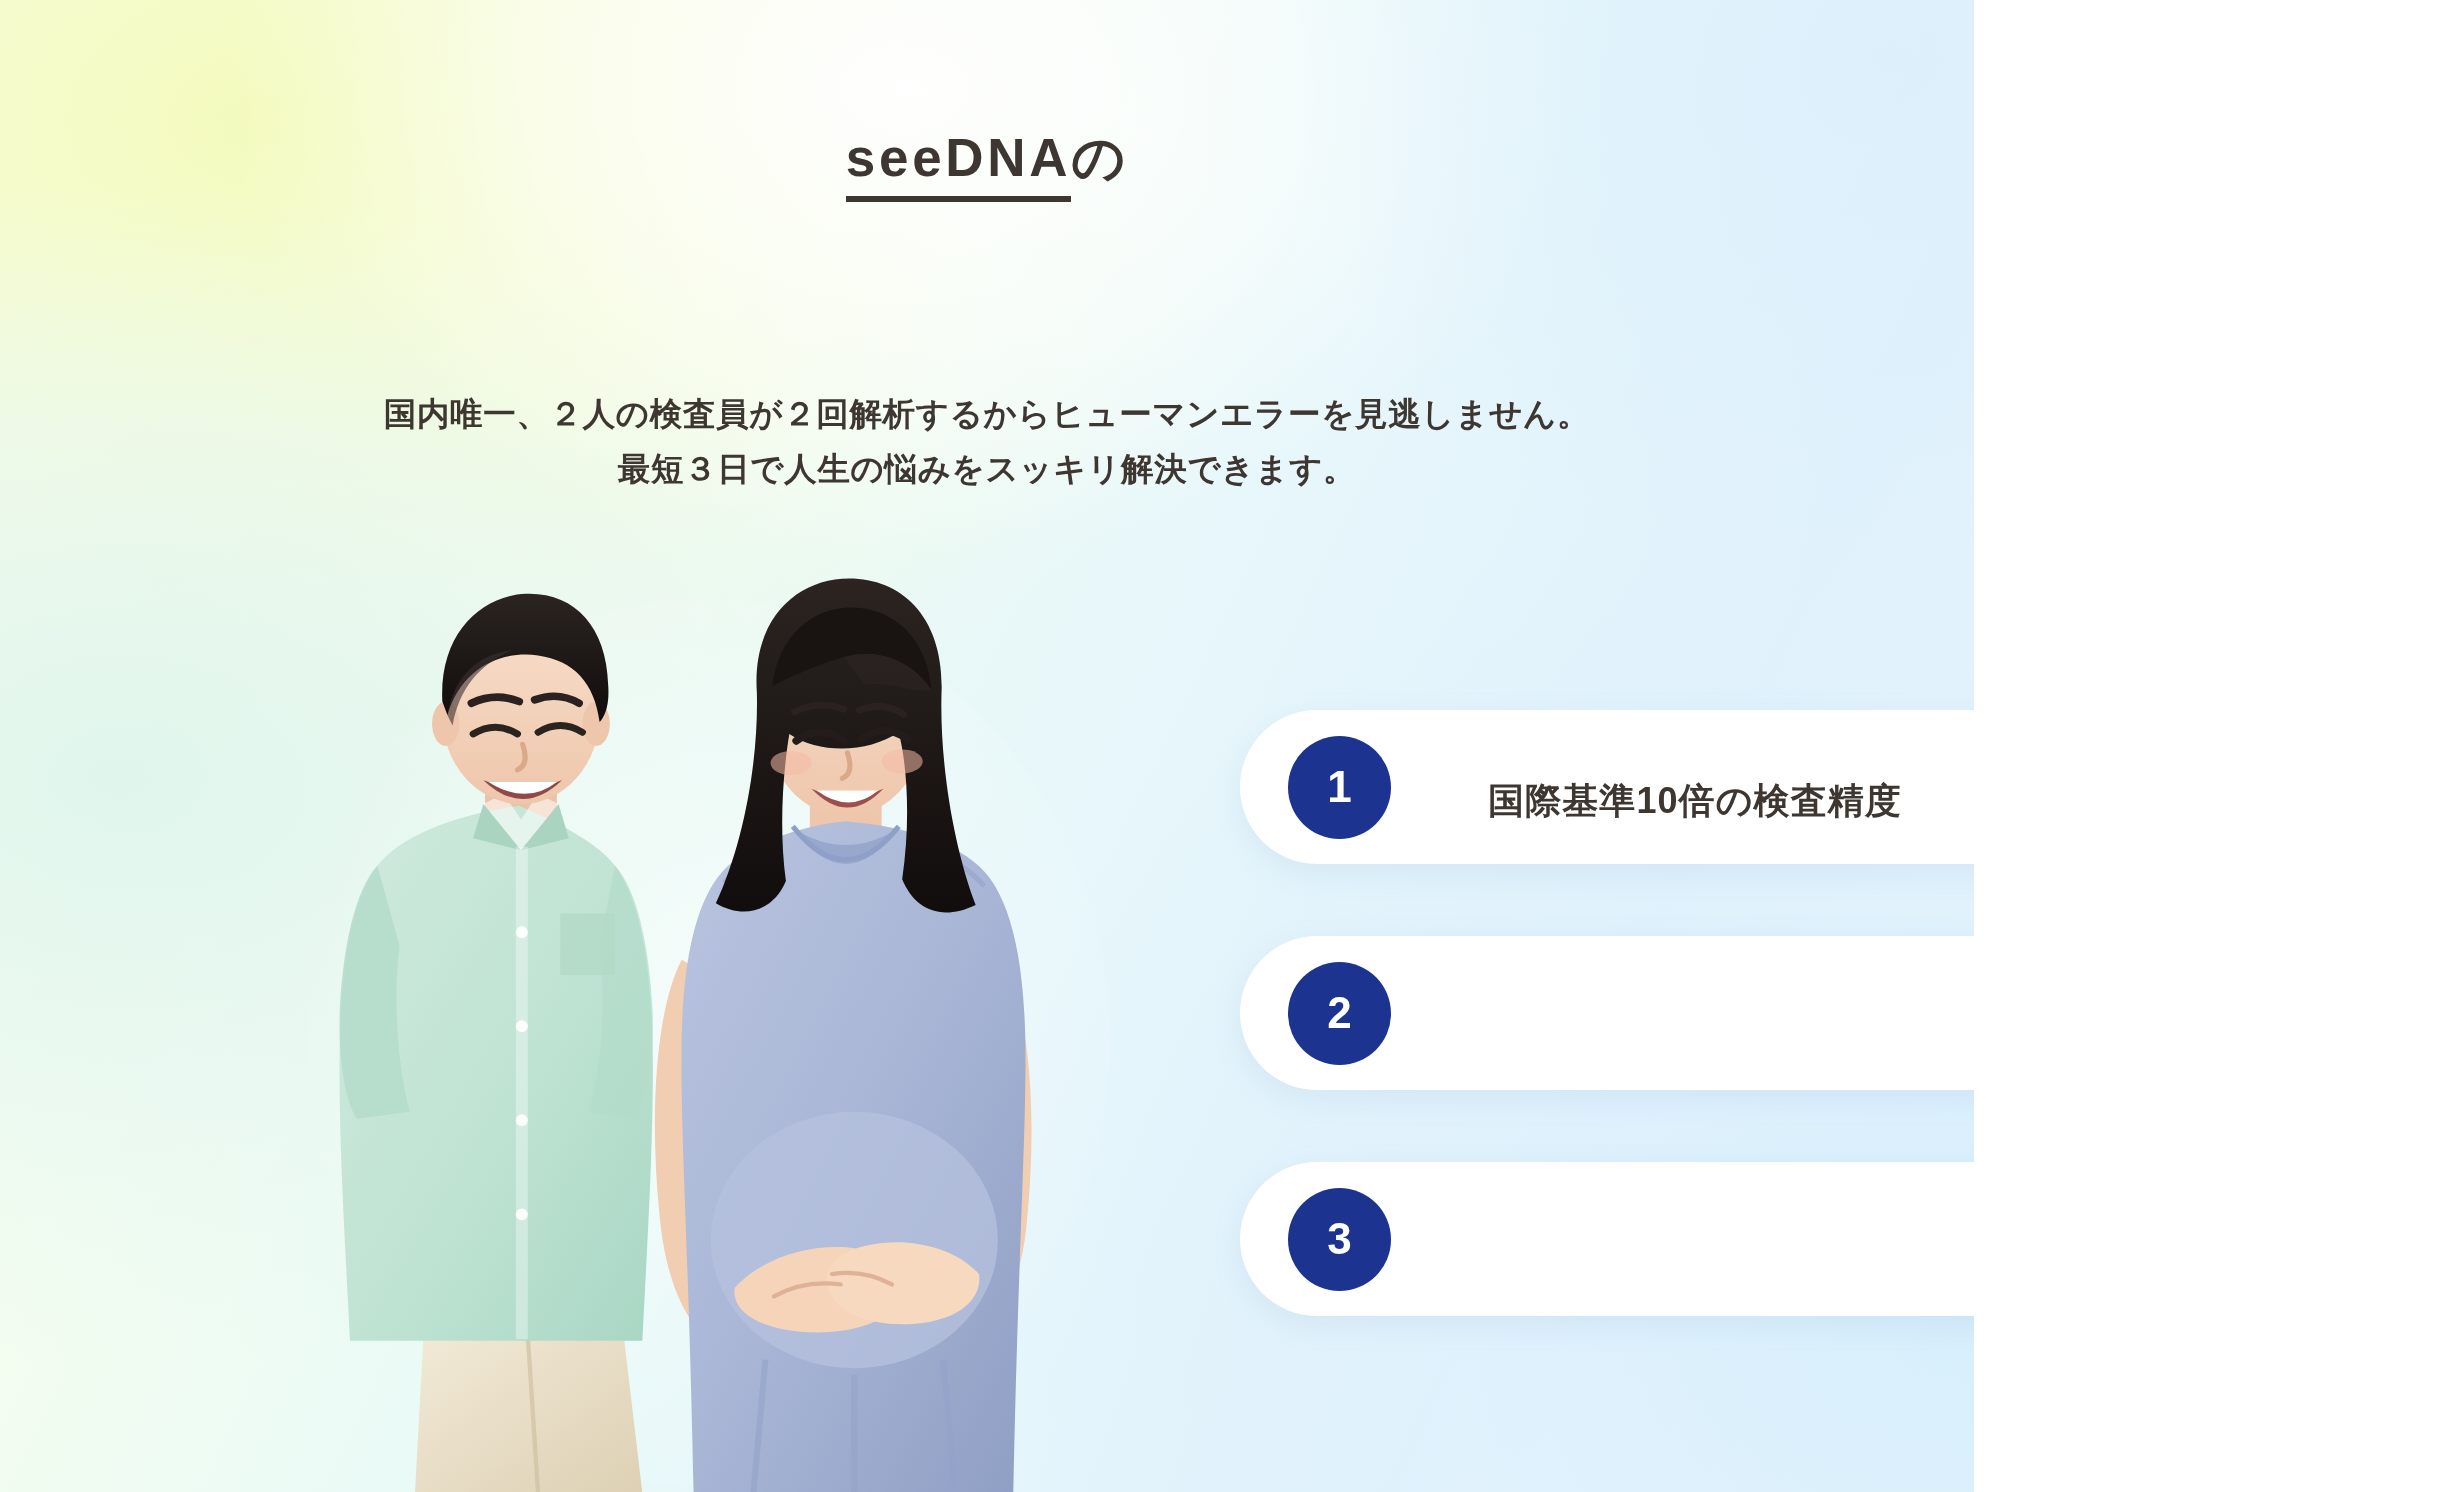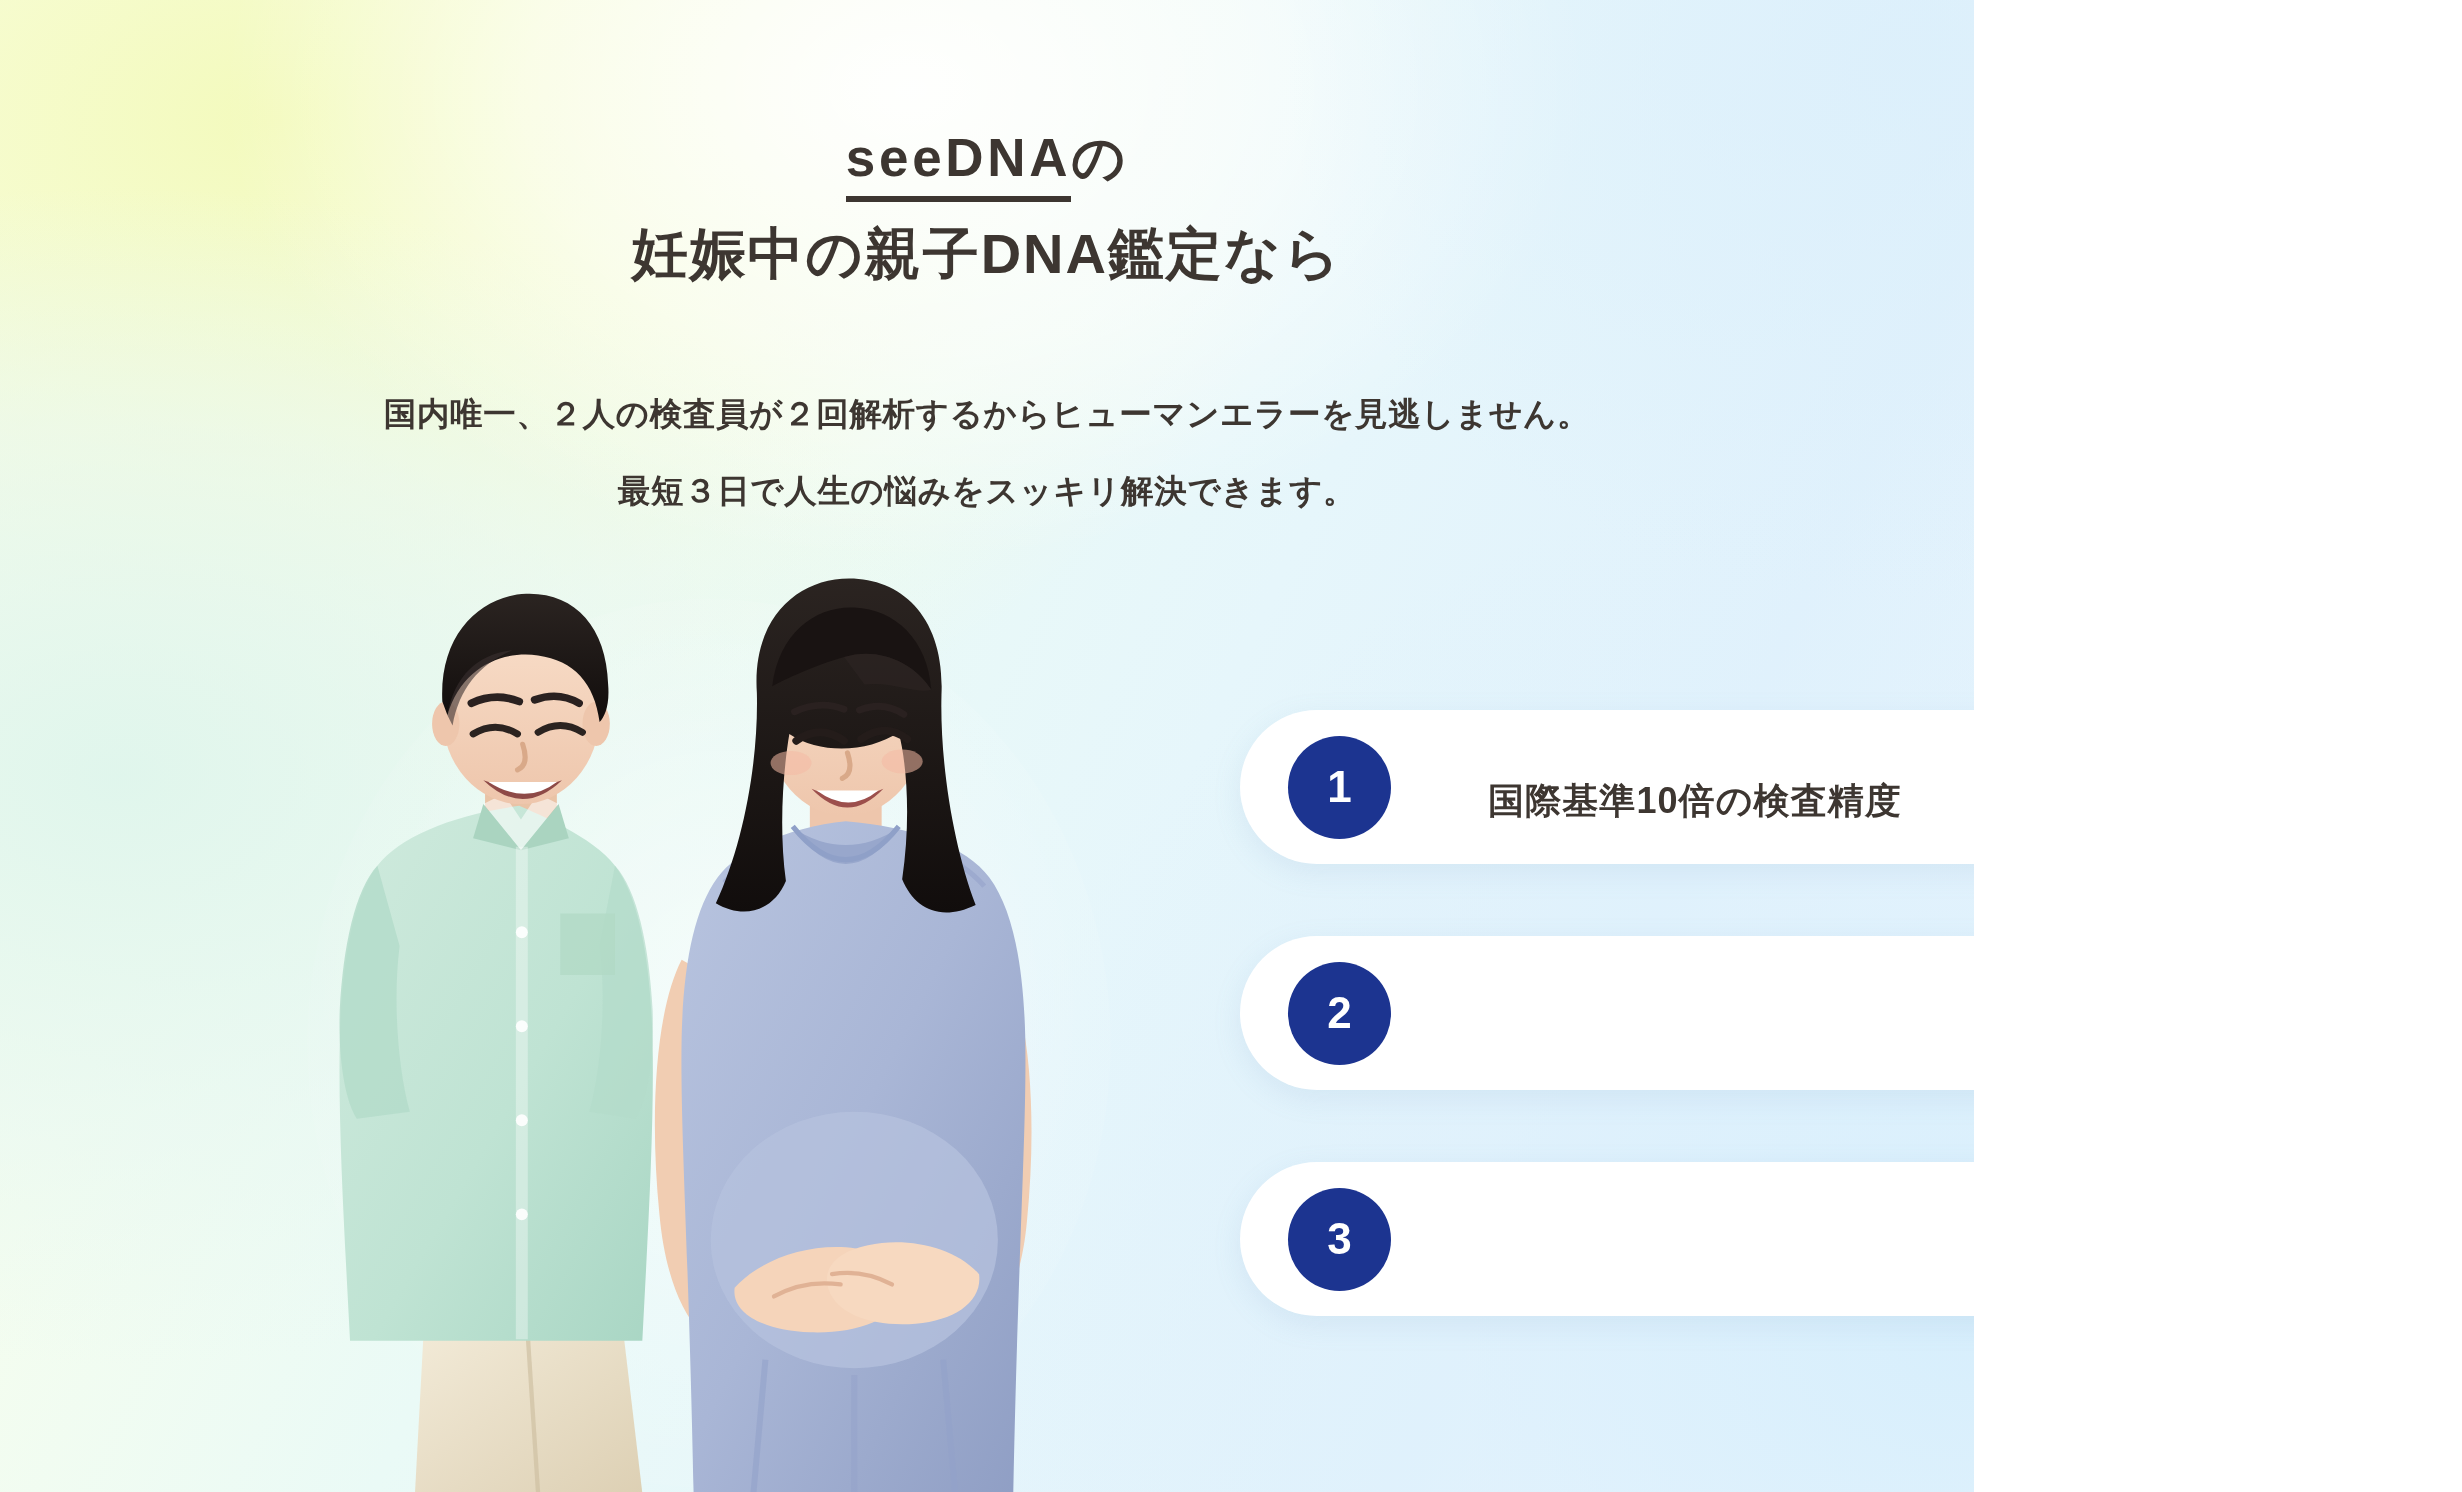--- a/index.html
+++ b/index.html
@@ -99,21 +99,21 @@
     z-index:6;
   }
   .subcopy-line {
     font-size:32.5px;
     font-weight:700;
     letter-spacing:.02em;
     color:#3d3631;
     line-height:1.0;
     white-space:nowrap;
   }
-  .subcopy-line + .subcopy-line { margin-top:44px;text-align:center; }
+  .subcopy-line + .subcopy-line { margin-top:22px;text-align:center; }
 
   
   .photo {
     position:absolute;
     left:256px; top:564px;
     width:906px; height:929px;
     z-index:4;
   }
   .photo svg { display:block; width:100%; height:100%; }
 
@@ -168,21 +168,20 @@
 
   <div class="bg-layer bg-base"></div>
   <div class="bg-layer bg-yellow"></div>
   <div class="bg-layer bg-mint"></div>
   <div class="bg-layer bg-white"></div>
   <div class="bg-layer bg-blue"></div>
   <div class="bg-layer bg-blue2"></div>
 
   <div class="headline-wrap">
     <div class="headline-line1"><span class="brand-underlined">seeDNA</span><span>の</span></div>
-    <div class="headline-line2">妊娠中の親子DNA鑑定なら</div>
   </div>
 
   <div class="subcopy">
     <div class="subcopy-line">国内唯一、２人の検査員が２回解析するからヒューマンエラーを見逃しません。</div>
     <div class="subcopy-line">最短３日で人生の悩みをスッキリ解決できます。</div>
   </div>
 
   <div class="photo">
     <svg viewBox="0 0 1060 1086" preserveAspectRatio="xMidYMax meet">
       <defs>

